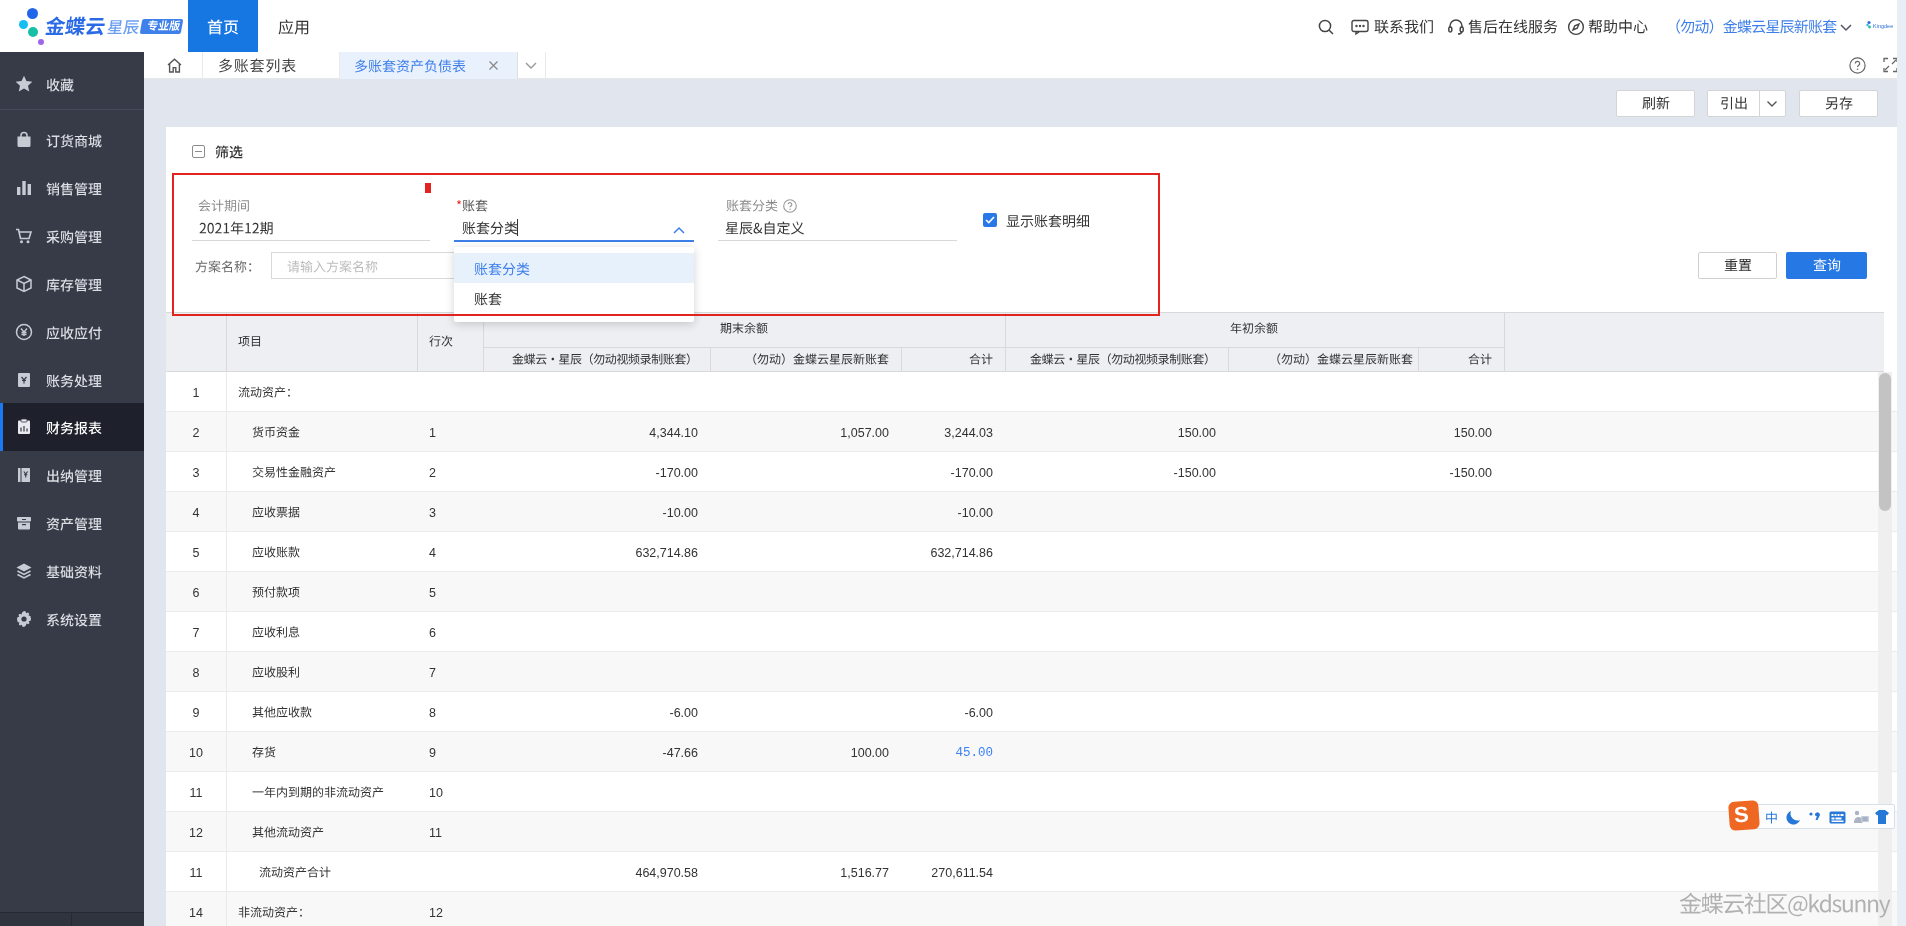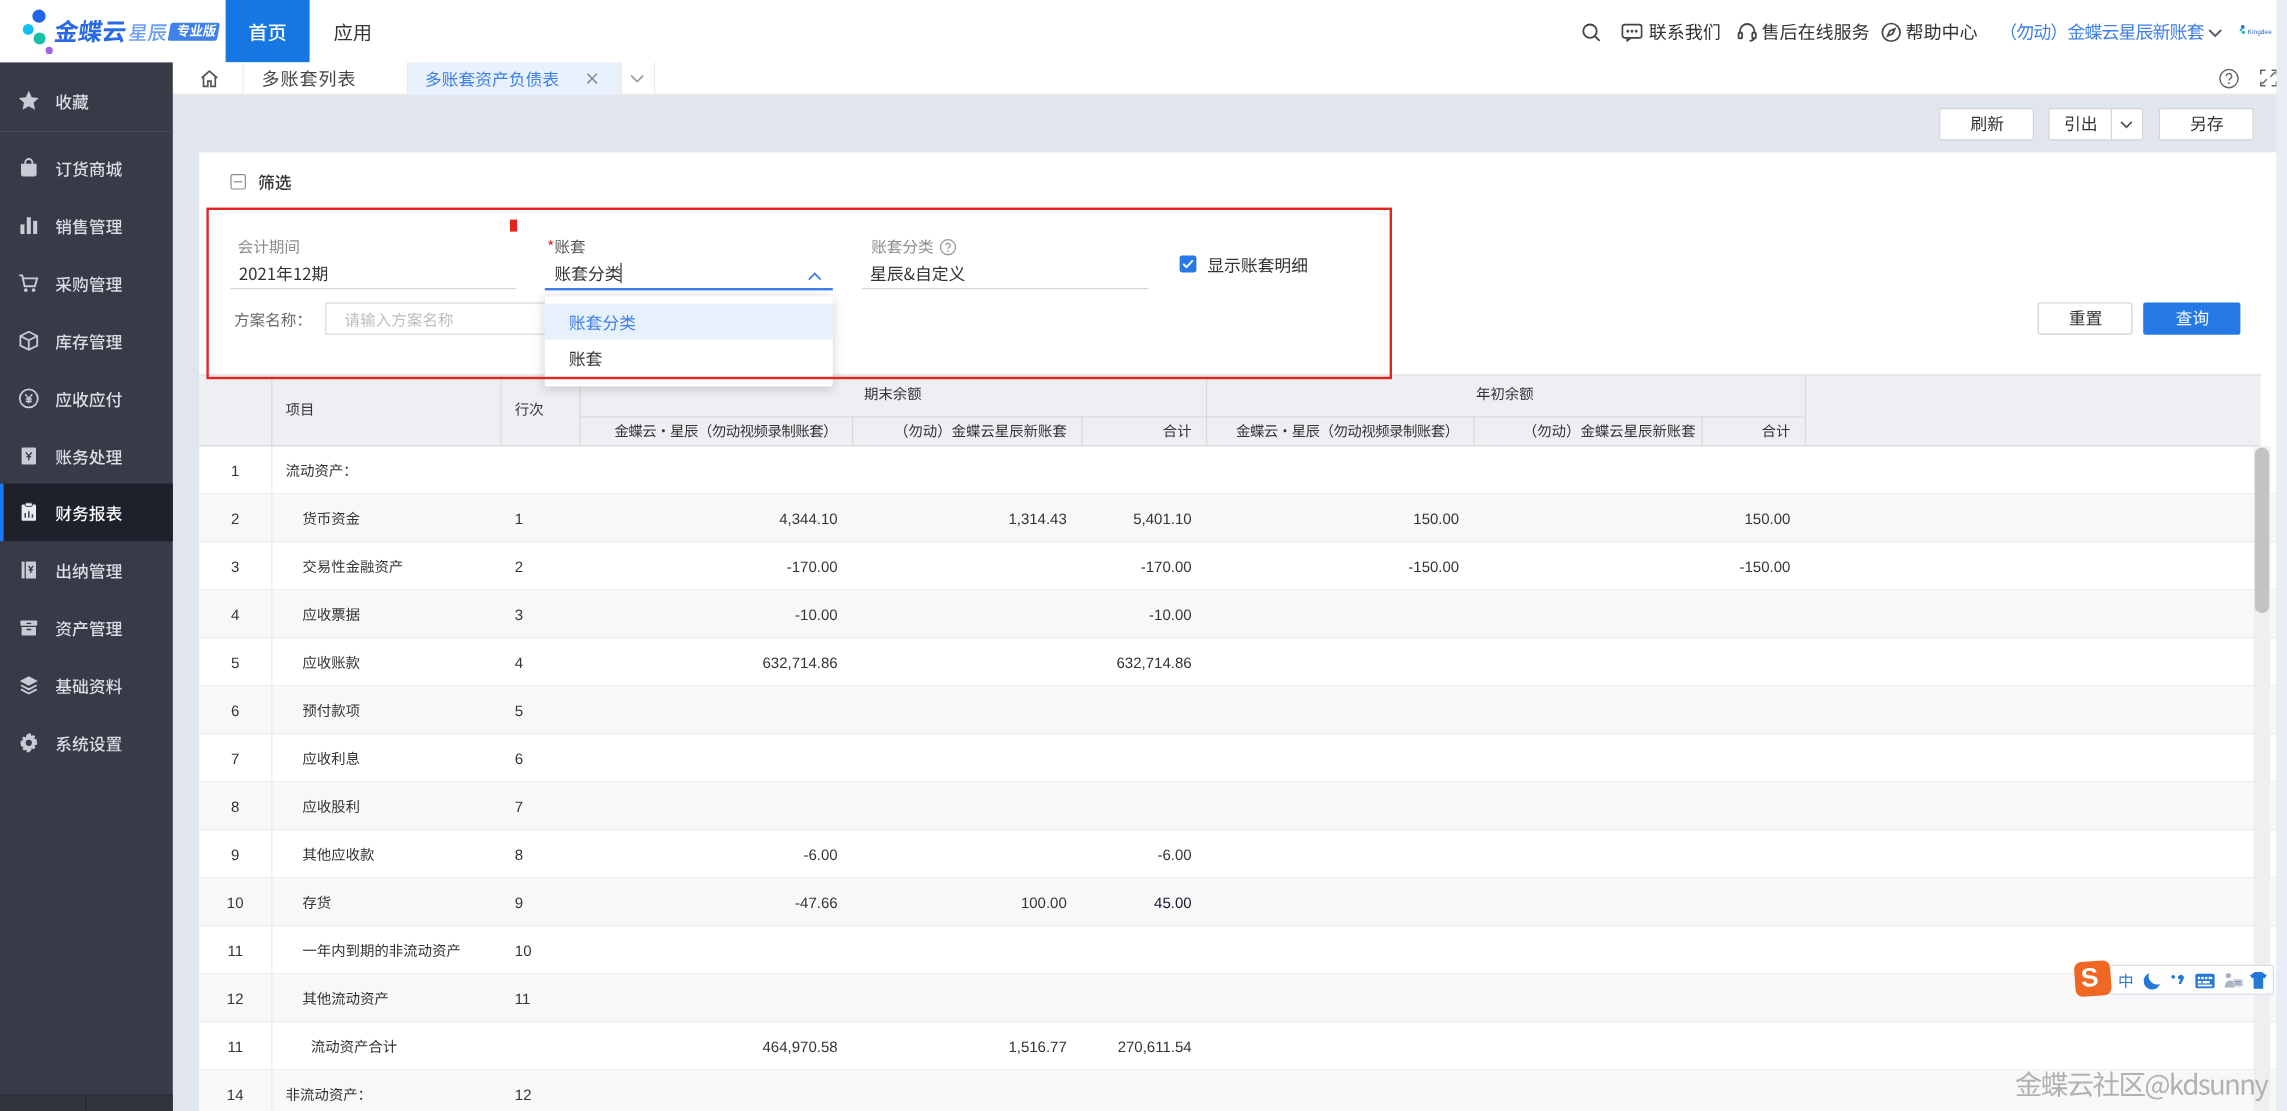--- a/index.html
+++ b/index.html
@@ -696,22 +696,22 @@
       <g fill="#333" transform="translate(0,10.56) scale(0.01200,-0.01200)">
         <use href="#q98r" x="0"></use>
         <use href="#q99r" x="1000"></use>
         <use href="#q41r" x="2000"></use>
         <use href="#q30r" x="3000"></use>
       </g>
     </svg>
   </div>
 <div style="position:absolute;left:429.0px;top:426.8px;font-size:12.5px;color:#333;line-height:12.5px;white-space:nowrap;">1</div>
 <div style="position:absolute;right:1208.0px;top:426.8px;font-size:12.5px;color:#333;line-height:12.5px;white-space:nowrap;">4,344.10</div>
-<div style="position:absolute;right:1017.0px;top:426.8px;font-size:12.5px;color:#333;line-height:12.5px;white-space:nowrap;">1,314.43</div>
-<div style="position:absolute;right:913.0px;top:426.8px;font-size:12.5px;color:#333;line-height:12.5px;white-space:nowrap;">5,401.10</div>
+<div style="position:absolute;right:1017.0px;top:426.8px;font-size:12.5px;color:#333;line-height:12.5px;white-space:nowrap;">1,057.00</div>
+<div style="position:absolute;right:913.0px;top:426.8px;font-size:12.5px;color:#333;line-height:12.5px;white-space:nowrap;">3,244.03</div>
 <div style="position:absolute;right:690.0px;top:426.8px;font-size:12.5px;color:#333;line-height:12.5px;white-space:nowrap;">150.00</div>
 <div style="position:absolute;right:414.0px;top:426.8px;font-size:12.5px;color:#333;line-height:12.5px;white-space:nowrap;">150.00</div>
 <div style="position:absolute;left:166.0px;top:491.0px;width:1731.0px;height:1.0px;background:#ebebeb;"></div>
 <div style="position:absolute;left:0.0px;top:466.8px;font-size:12.5px;color:#333;line-height:12.5px;white-space:nowrap;left:166px;width:60px;text-align:center;">3</div>
 <div style="position:absolute;left:252.0px;top:466.2px;line-height:0;" class="">
     <svg width="84.0" height="15.6" viewBox="0 0 84.0 15.6">
       <g fill="#333" transform="translate(0,10.56) scale(0.01200,-0.01200)">
         <use href="#q100r" x="0"></use>
         <use href="#q101r" x="1000"></use>
         <use href="#q102r" x="2000"></use>
@@ -822,21 +822,21 @@
     <svg width="24.0" height="15.6" viewBox="0 0 24.0 15.6">
       <g fill="#333" transform="translate(0,10.56) scale(0.01200,-0.01200)">
         <use href="#q49r" x="0"></use>
         <use href="#q98r" x="1000"></use>
       </g>
     </svg>
   </div>
 <div style="position:absolute;left:429.0px;top:746.8px;font-size:12.5px;color:#333;line-height:12.5px;white-space:nowrap;">9</div>
 <div style="position:absolute;right:1208.0px;top:746.8px;font-size:12.5px;color:#333;line-height:12.5px;white-space:nowrap;">-47.66</div>
 <div style="position:absolute;right:1017.0px;top:746.8px;font-size:12.5px;color:#333;line-height:12.5px;white-space:nowrap;">100.00</div>
-<div style="position:absolute;right:913.0px;top:746.8px;font-size:12.5px;color:#0f172a;line-height:12.5px;white-space:nowrap;">45.00</div>
+<div style="position:absolute;right:913.0px;top:746.8px;font-size:12.5px;color:#3b82f6;line-height:12.5px;white-space:nowrap;font-family:Liberation Mono, monospace;">45.00</div>
 <div style="position:absolute;left:166.0px;top:811.0px;width:1731.0px;height:1.0px;background:#ebebeb;"></div>
 <div style="position:absolute;left:0.0px;top:786.8px;font-size:12.5px;color:#333;line-height:12.5px;white-space:nowrap;left:166px;width:60px;text-align:center;">11</div>
 <div style="position:absolute;left:252.0px;top:786.2px;line-height:0;" class="">
     <svg width="132.0" height="15.6" viewBox="0 0 132.0 15.6">
       <g fill="#333" transform="translate(0,10.56) scale(0.01200,-0.01200)">
         <use href="#q115r" x="0"></use>
         <use href="#q62r" x="1000"></use>
         <use href="#q116r" x="2000"></use>
         <use href="#q117r" x="3000"></use>
         <use href="#q54r" x="4000"></use>

